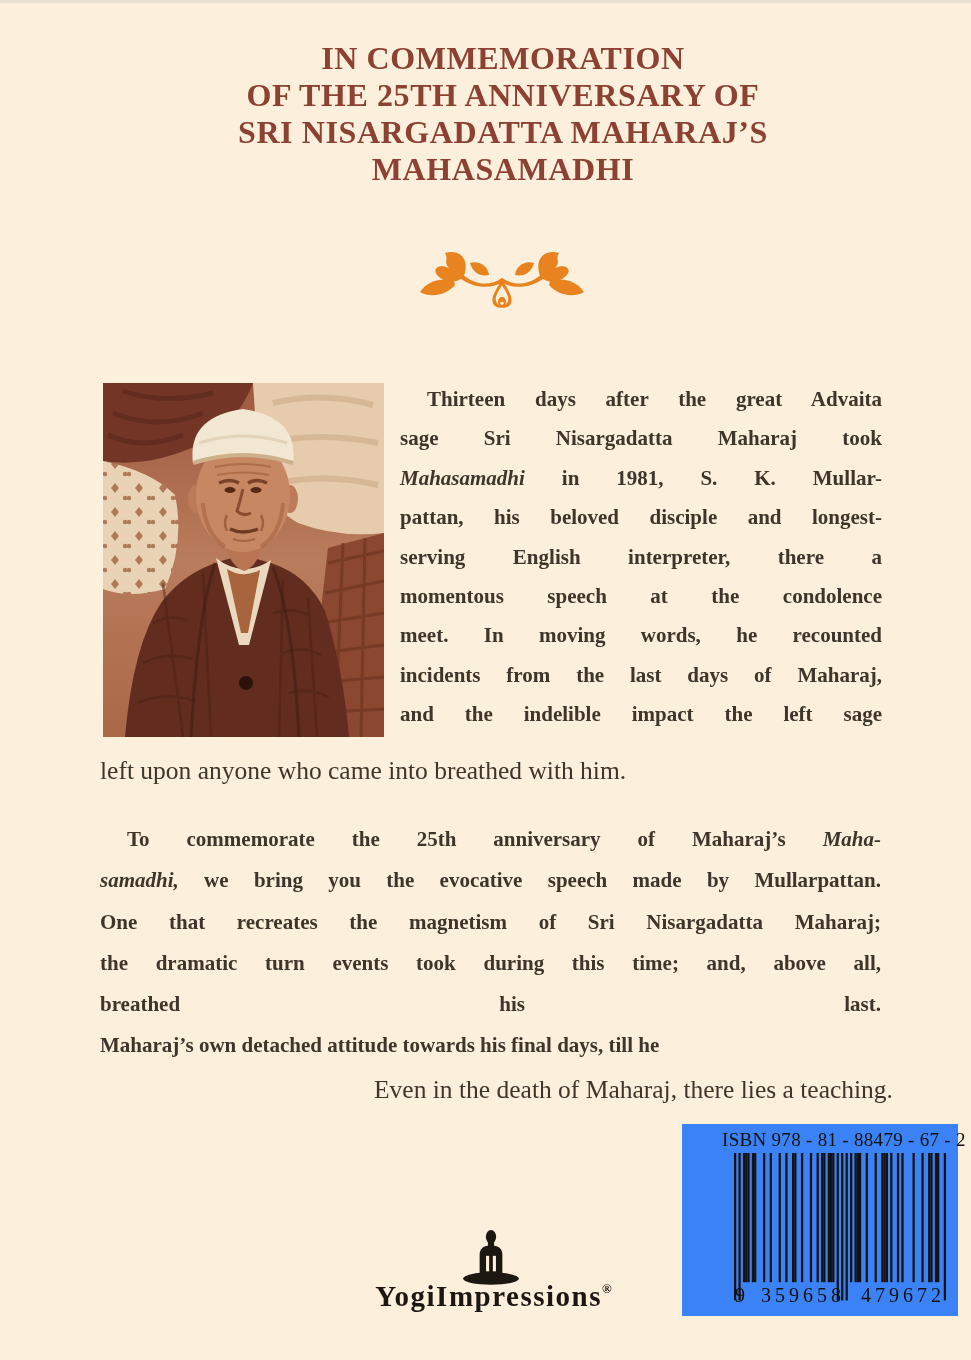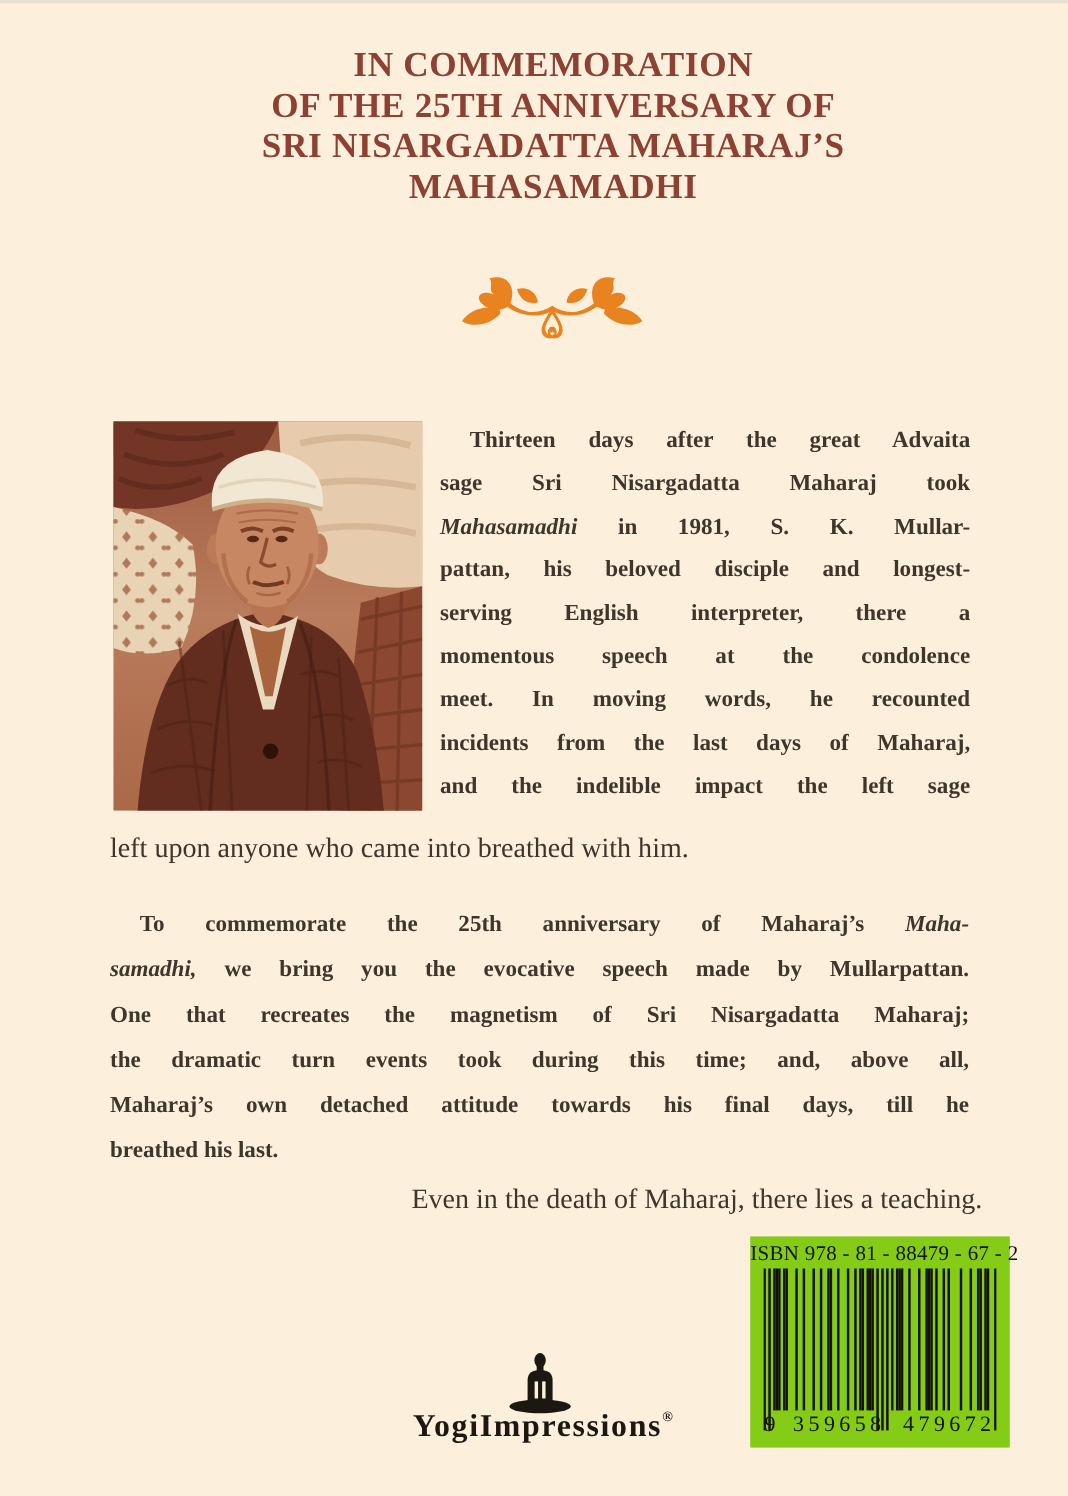--- a/index.html
+++ b/index.html
@@ -30,21 +30,21 @@
   .p1-col { position:absolute; left:400px; top:380px; width:482px; }
   .p1-col .body-line:first-child { text-indent:27px; }
   .p1-last { position:absolute; left:100px; top:751px; width:700px; font-size:25.5px; line-height:39px; }
   .p2 { position:absolute; left:100px; top:806px; width:781px;margin-top:13px; }
   .p2 .body-line { line-height:41.3px; }
   .p2 .body-line:first-child { text-indent:27px; }
   .p2 .body-line:last-child { text-align-last:left; }
   .p3 { position:absolute; left:112px; top:1070px; width:781px; font-size:25.5px; line-height:39px; text-indent:20px;text-align:right; }
 
   
-  .barcode-box { position:absolute; left:682px; top:1124px; width:236px; height:192px; background:#84cc16; }
+  .barcode-box { position:absolute; left:682px; top:1124px; width:236px; height:192px; background:#3b82f6;padding-left:40px; }
   .isbn-label { margin-top:5px; text-align:center; font-size:19px; letter-spacing:.3px; color:#14110e; white-space:nowrap; }
   .bars-wrap { position:relative; width:212px; height:152px; margin:2px auto 0 auto; }
   .bars-wrap svg { display:block; width:212px; height:152px; }
   .bc-digits {
     position:absolute; left:0; bottom:-2px; width:100%;
     display:flex; justify-content:space-between; align-items:flex-end;
     font-size:20px; color:#14110e; padding:0 1px; box-sizing:border-box;
   }
   .bc-digits span { background:transparent; letter-spacing:4px; }
   .bc-digits span:first-child { letter-spacing:0; }
@@ -144,22 +144,22 @@
       <div class="body-line">incidents from the last days of Maharaj,</div>
       <div class="body-line">and the indelible impact the left sage</div>
     </div>
   <div class="p1-last">left upon anyone who came into breathed with him.</div>
 
   <div class="p2">
       <div class="body-line">To commemorate the 25th anniversary of Maharaj’s <i>Maha-</i></div>
       <div class="body-line"><i>samadhi,</i> we bring you the evocative speech made by Mullarpattan.</div>
       <div class="body-line">One that recreates the magnetism of Sri Nisargadatta Maharaj;</div>
       <div class="body-line">the dramatic turn events took during this time; and, above all,</div>
+      <div class="body-line">breathed his last.</div>
       <div class="body-line">Maharaj’s own detached attitude towards his final days, till he</div>
-      <div class="body-line">breathed his last.</div>
     </div>
 
   <div class="p3">Even in the death of Maharaj, there lies a teaching.</div>
 
   <div class="barcode-box">
     <div class="isbn-label">ISBN 978 - 81 - 88479 - 67 - 2</div>
     <div class="bars-wrap">
       <svg id="barcode-svg" viewBox="0 0 95 100" preserveAspectRatio="none">
           <rect x="0" y="0" width="1" height="97" fill="#14110e"></rect>
           <rect x="2" y="0" width="1" height="97" fill="#14110e"></rect>

